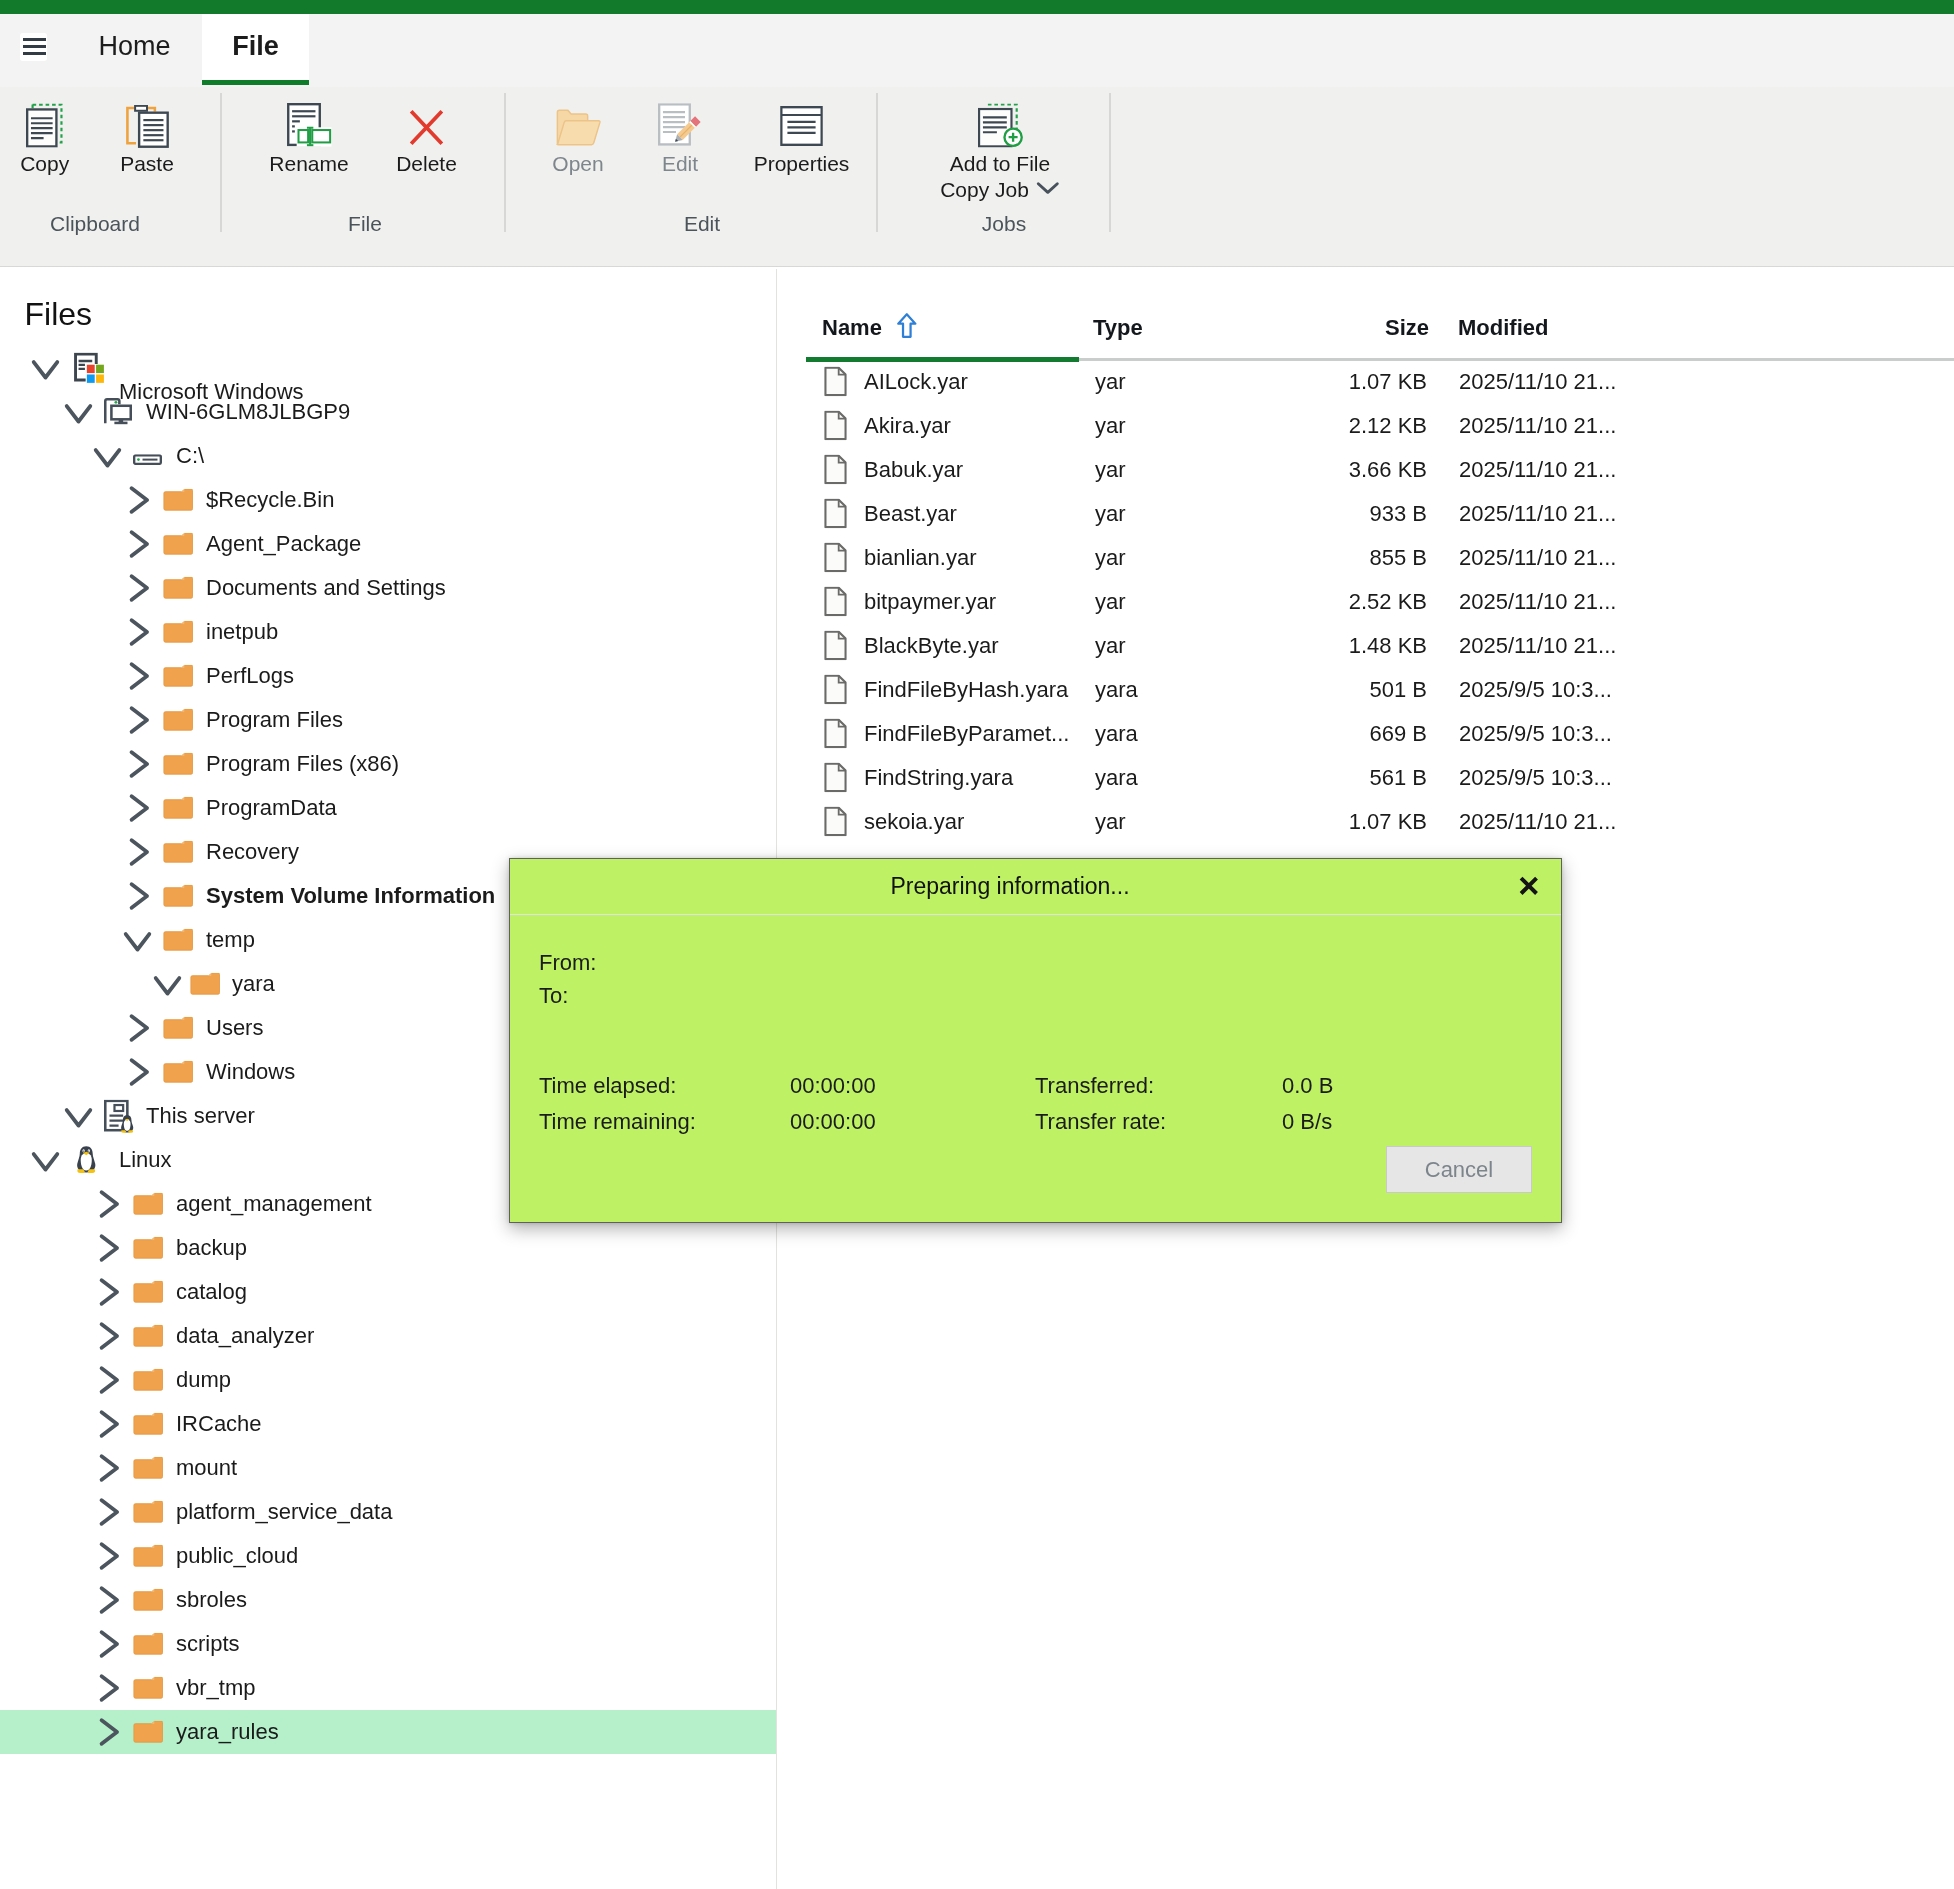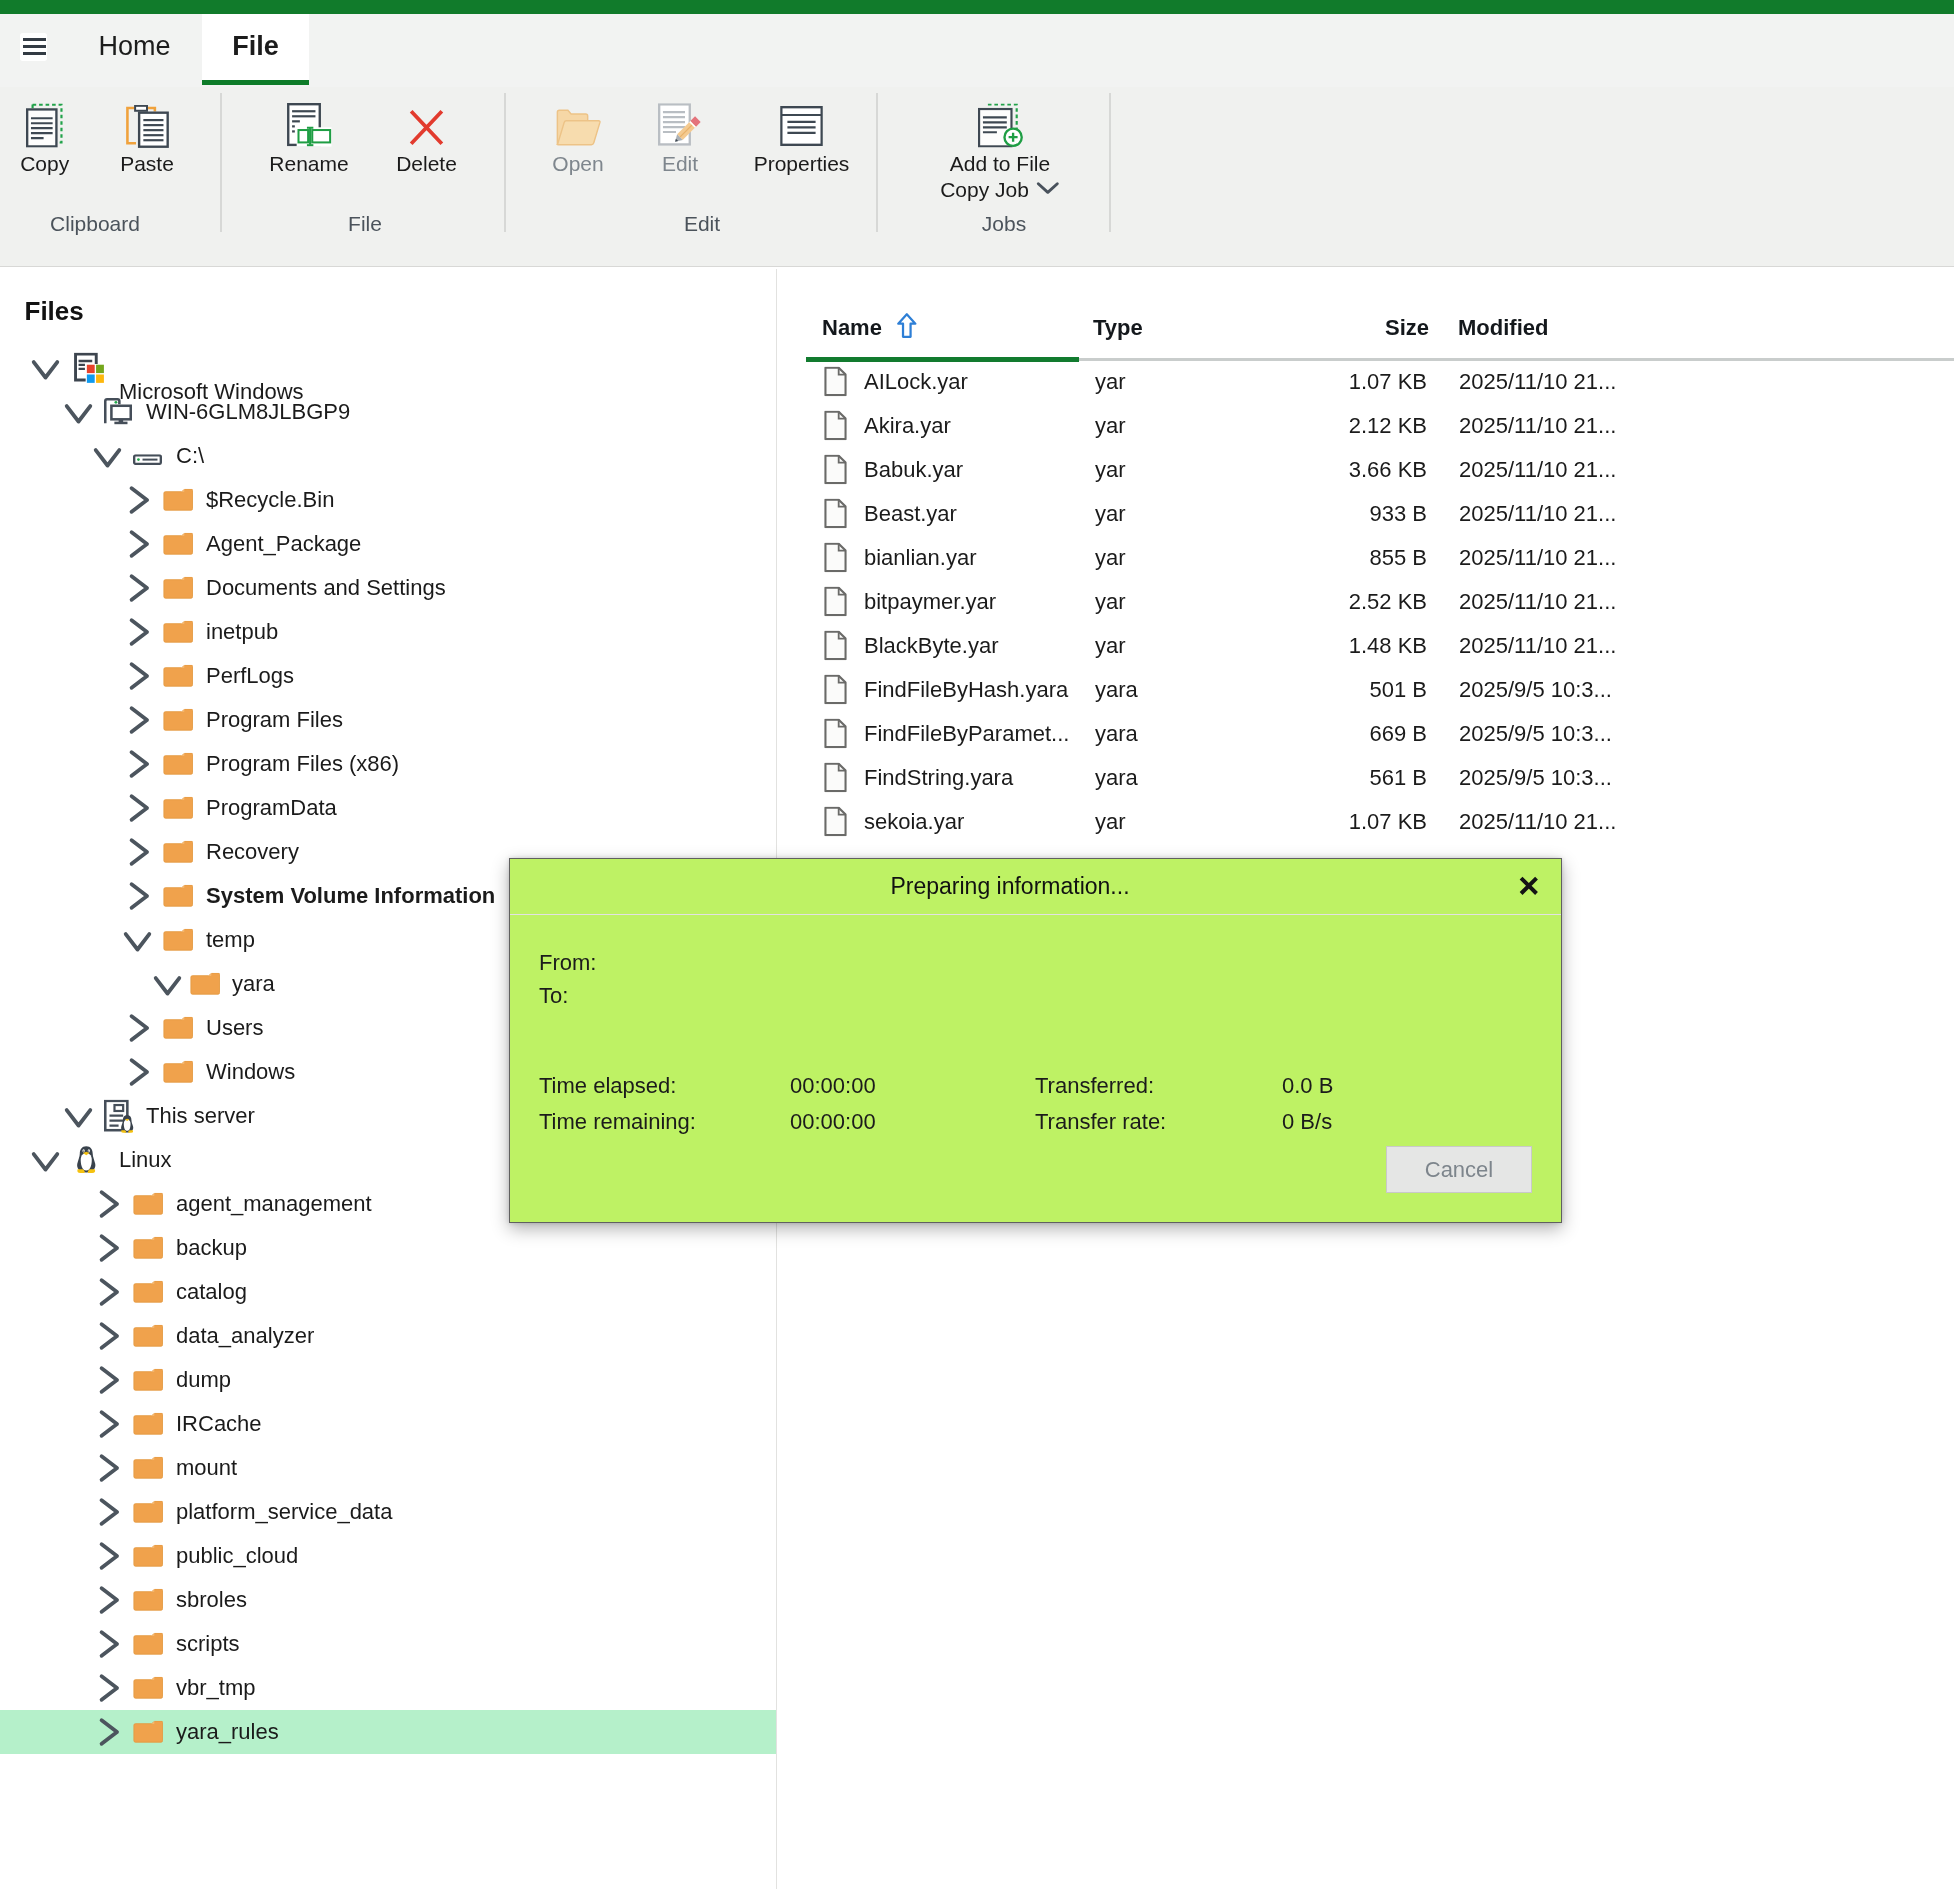--- a/index.html
+++ b/index.html
@@ -26,21 +26,21 @@
   .glabel { position:absolute; top:125px; transform:translateX(-50%); font-size:21px; color:#4b535b; white-space:nowrap; }
   .rbtn { position:absolute; top:0; height:156px; text-align:center; cursor:pointer; }
   .rbtn .ricon { display:block; margin-left:auto; margin-right:auto; }
   .rbtn .rlabel { position:absolute; top:64px; left:0; width:100%; font-size:21px; color:#1b1b1b; line-height:26px; white-space:nowrap; }
   .rbtn.disabled { cursor:default; }
   .rbtn.disabled .rlabel { color:#7e868d; }
   .rbtn .dd-chevron { display:inline-block; vertical-align:1.8px; margin-left:7.3px; }
   
   .main { position:absolute; left:0; top:269px; width:1955px; height:1620px; background:#fff; }
   .left-pane { position:absolute; left:0; top:0; width:777px; height:1620px; border-right:1.8px solid #e2e2e0; }
-  .files-title { position:absolute; left:24.5px; top:27px; font-size:26px; font-weight:bold; color:#121212; }
+  .files-title { position:absolute; left:24.5px; top:27px; font-size:32px; font-weight:normal; color:#121212; }
   .tree { position:absolute; left:0; top:77px; width:776px; }
   .trow { position:relative; height:44px; width:776px; }
   .trow.selected { background:#b5f0ca; }
   .trow .tchev { position:absolute; top:50%; }
   .trow .ticon { position:absolute; top:50%; }
   .trow .tlabel { position:absolute; top:50%; transform:translateY(-50%); font-size:22px; color:#1b1b1b; white-space:nowrap; }
   
   .right-pane { position:absolute; left:777px; top:0; width:1177px; height:1620px; }
   .hcell { position:absolute; top:46px; font-size:22px; font-weight:bold; color:#14181c; }
   .h-name { left:45px; }

